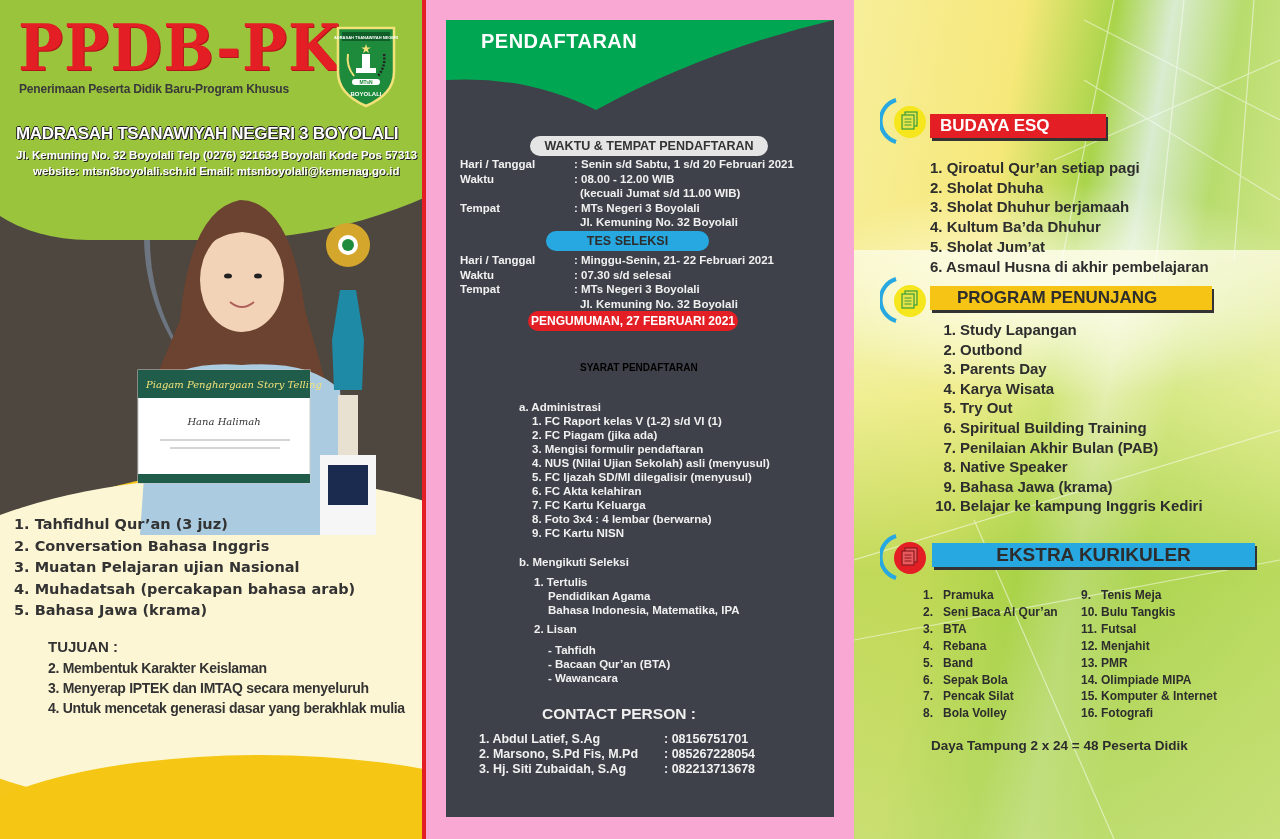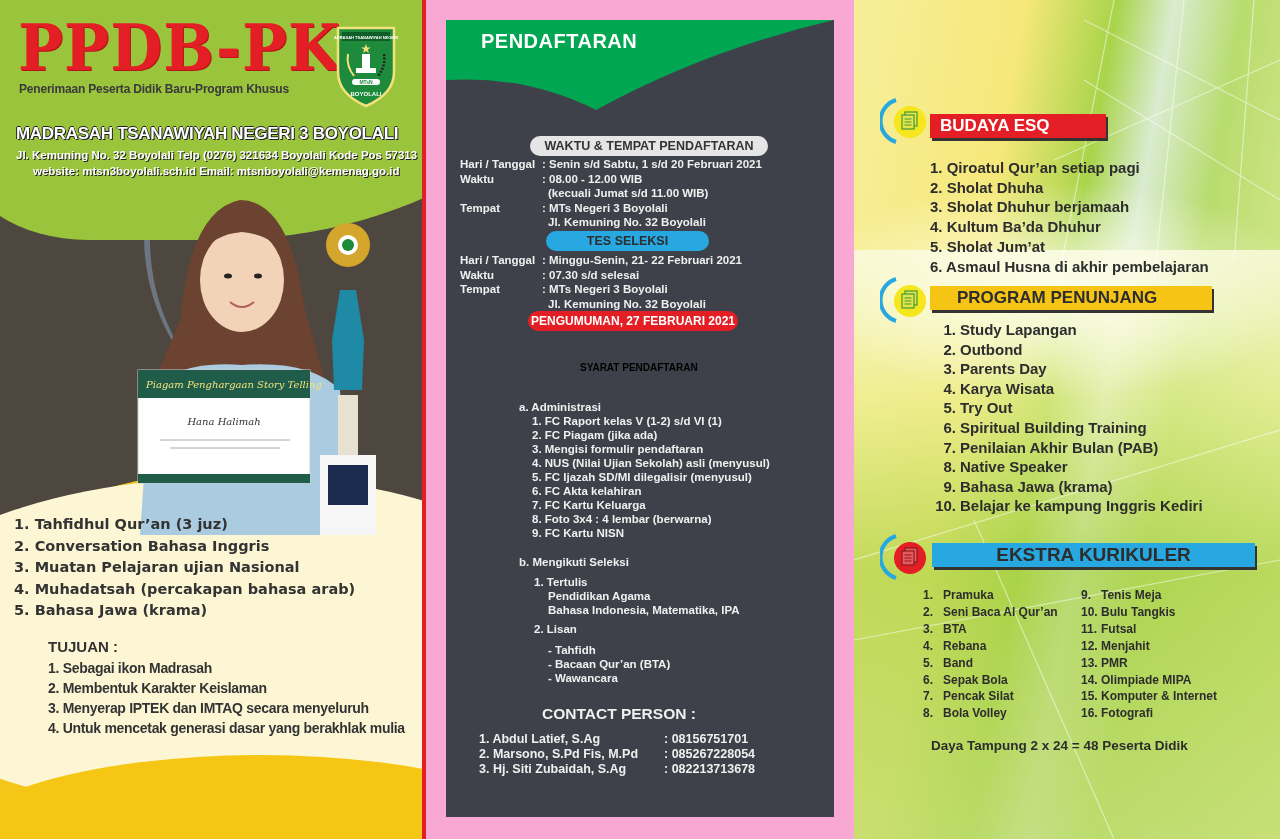--- a/index.html
+++ b/index.html
@@ -35,21 +35,21 @@
   .mid-inner { position: absolute; left: 20px; top: 20px; width: 388px; height: 797px; background: #3e4149; overflow: hidden; }
   .mid-green { position: absolute; left: 0; top: 0; width: 388px; height: 100px; }
   .pendaftaran-title { position: absolute; left: 35px; top: 10px; font-size: 20px; font-weight: bold; color: #fff; letter-spacing: 0.5px; }
 
   .pill { position: absolute; border-radius: 12px; text-align: center; font-weight: bold; }
   .pill-white { left: 82px; top: 136px; width: 238px; height: 20px; background: #e5e5e5; color: #333; font-size: 12.5px; line-height: 20px; }
   .pill-blue { left: 106px; top: 230px; width: 163px; height: 20px; background: #27a8e0; color: #2d2d2d; font-size: 12.5px; line-height: 20px; }
   .pill-red { left: 88px; top: 312px; width: 210px; height: 20px; background: #e31e24; color: #fff; font-size: 12px; line-height: 20px; }
 
   .info-block { position: absolute; left: 460px; color: #f0f0f0; font-size: 11.5px; font-weight: bold; }
-  .info-row { display: flex; line-height: 14.5px; }
+  .info-row { display: flex; line-height: 14.5px; gap: 32px; }
   .info-row .k { width: 82px; flex: none; }
   .info-row .v { white-space: nowrap; }
 
   .syarat-title { position: absolute; left: 580px; top: 362px; font-size: 10px; font-weight: bold; color: #000000; }
   .syarat { position: absolute; color: #f0f0f0; font-size: 11.5px; font-weight: bold; }
   .syarat .item { line-height: 14px; }
   .contact-title { position: absolute; left: 542px; top: 705px; font-size: 15.5px; font-weight: bold; color: #f0f0f0; }
   .contact-list { position: absolute; left: 479px; top: 732px; font-size: 12.5px; font-weight: bold; color: #f0f0f0; }
   .contact-row { display: flex; line-height: 15.2px; }
   .contact-row .n { width: 185px; flex: none; }
@@ -147,21 +147,20 @@
 <ul class="program-list">
   <li>1. Tahfidhul Qur’an (3 juz)</li>
   <li>2. Conversation Bahasa Inggris</li>
   <li>3. Muatan Pelajaran ujian Nasional</li>
   <li>4. Muhadatsah (percakapan bahasa arab)</li>
   <li>5. Bahasa Jawa (krama)</li>
 </ul>
 
 <div class="tujuan-title">TUJUAN :</div>
 <ul class="tujuan-list">
-  <li>1. Sebagai ikon Madrasah</li>
   <li>2. Membentuk Karakter Keislaman</li>
   <li>3. Menyerap IPTEK dan IMTAQ secara menyeluruh</li>
   <li>4. Untuk mencetak generasi dasar yang berakhlak mulia</li>
 </ul>
 
 <div class="mid">
   <div class="mid-inner">
     <svg class="mid-green" viewBox="0 0 388 100" preserveAspectRatio="none">
       <path d="M0 0 H388 Q260 30 150 90 Q80 55 0 60 Z" fill="#00a651"></path>
     </svg>

